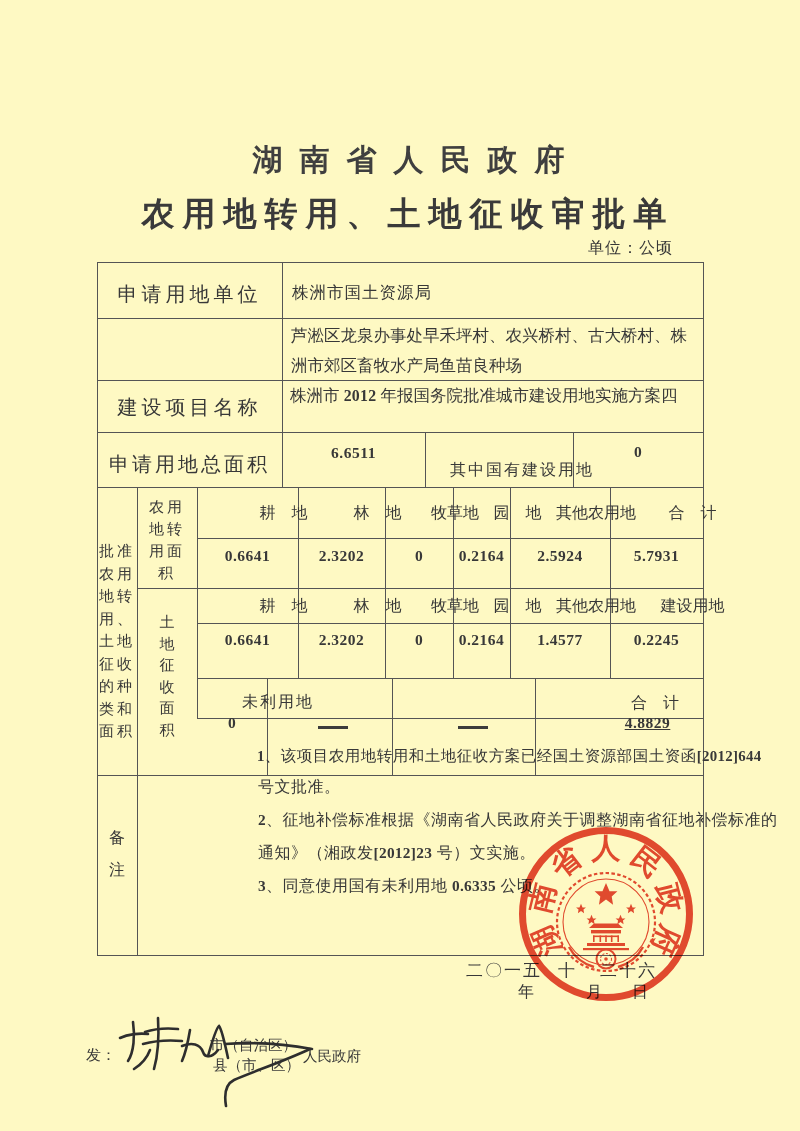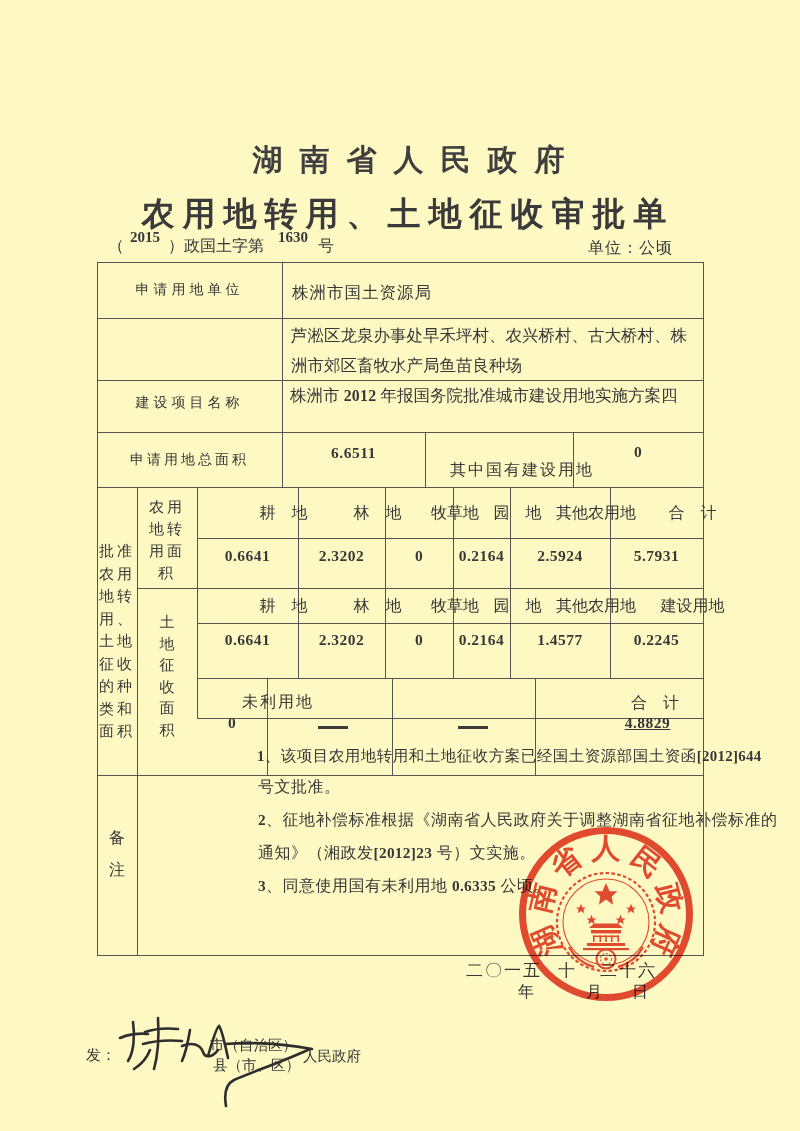--- a/index.html
+++ b/index.html
@@ -3,44 +3,41 @@
 <meta charset="utf-8">
 <style>
   html,body{margin:0;padding:0;background:#e9e9e9;}
   .page{position:relative;width:800px;height:1131px;background:#fef9c3;margin:0 auto;
         font-family:"Liberation Serif","DejaVu Serif",serif;color:#383838;overflow:hidden;}
   .t{position:absolute;white-space:nowrap;}
   .hline{position:absolute;height:1px;background:#555;}
   .vline{position:absolute;width:1px;background:#555;}
   .title{left:0;width:800px;text-align:center;font-size:30px;font-weight:bold;letter-spacing:17px;padding-left:17px;color:#3f3f3f;}
   .subtitle{left:0;width:800px;text-align:center;font-size:33px;font-weight:bold;letter-spacing:8px;padding-left:8px;color:#3a3a3a;}
-  .lbl{letter-spacing:4px;font-size:14px;}
+  .lbl{letter-spacing:4px;font-size:20px;}
   .val{font-size:16.5px;}
   .num{font-weight:bold;font-size:15.5px;letter-spacing:0.5px;}
   .raised{position:relative;top:-9px;font-weight:bold;font-size:15px;}
   .vtext{white-space:pre-line;text-align:center;font-size:15px;letter-spacing:3px;}
   .cell{position:absolute;text-align:center;}
   .hdr{font-size:16px;margin-left:36px;}
   .wrapval{white-space:normal;line-height:29.5px;}
   .rich b{font-size:0.96em;letter-spacing:0.3px;}
   .dash{position:absolute;background:#3c3c3c;height:2.5px;}
   .notes-line{font-size:16px;letter-spacing:0.5px;margin-left:47px;}
   svg text{font-family:"Liberation Serif","DejaVu Serif",serif;}
 </style>
 </head>
 <body>
 
 <div class="page">
 
   <div class="t title" style="top:140px;">湖南省人民政府</div>
   <div class="t subtitle" style="top:192px;">农用地转用、土地征收审批单</div>
 
-  <div class="t" style="left:108px;top:236px;font-size:16px;">
-    <span>（</span><span class="raised" style="margin:0 8px 0 6px;">2015</span><span>）政国土字第</span><span class="raised" style="margin:0 10px 0 14px;">1630</span><span>号</span>
-  </div>
   <div class="t" style="left:588px;top:238px;font-size:16px;letter-spacing:1px;">单位：公顷</div>
 
   <div class="hline" style="left:97px;top:262px;width:607px;"></div>
   <div class="hline" style="left:97px;top:318px;width:607px;"></div>
   <div class="hline" style="left:97px;top:380px;width:607px;"></div>
   <div class="hline" style="left:97px;top:432px;width:607px;"></div>
   <div class="hline" style="left:97px;top:487px;width:607px;"></div>
   <div class="hline" style="left:197px;top:538px;width:507px;"></div>
   <div class="hline" style="left:137px;top:588px;width:567px;"></div>
   <div class="hline" style="left:197px;top:623px;width:507px;"></div>

